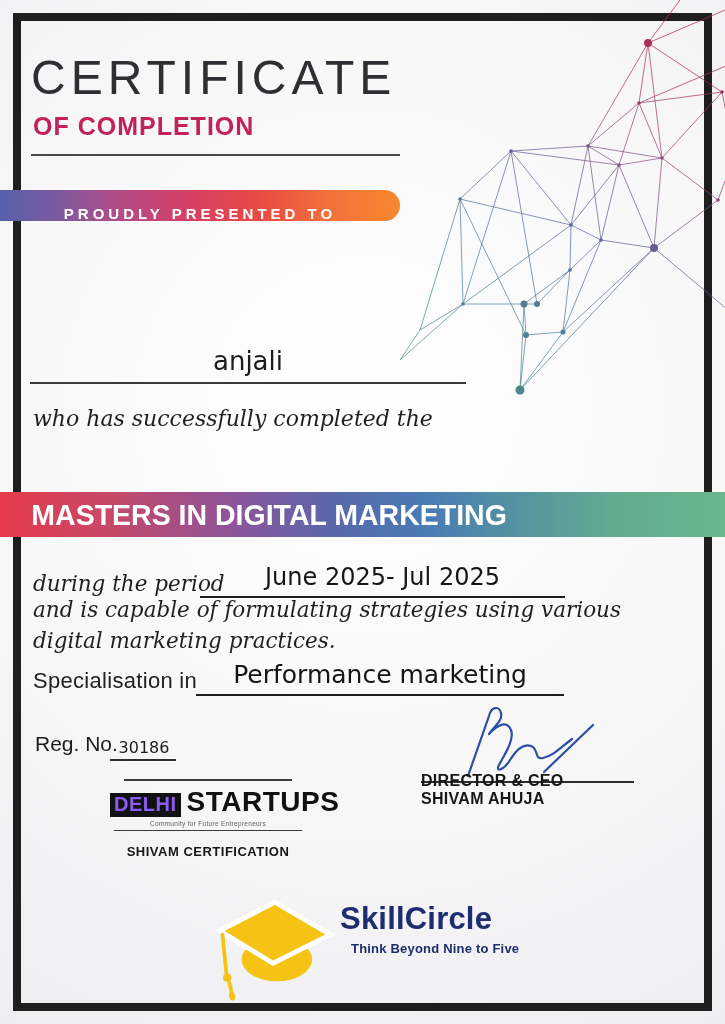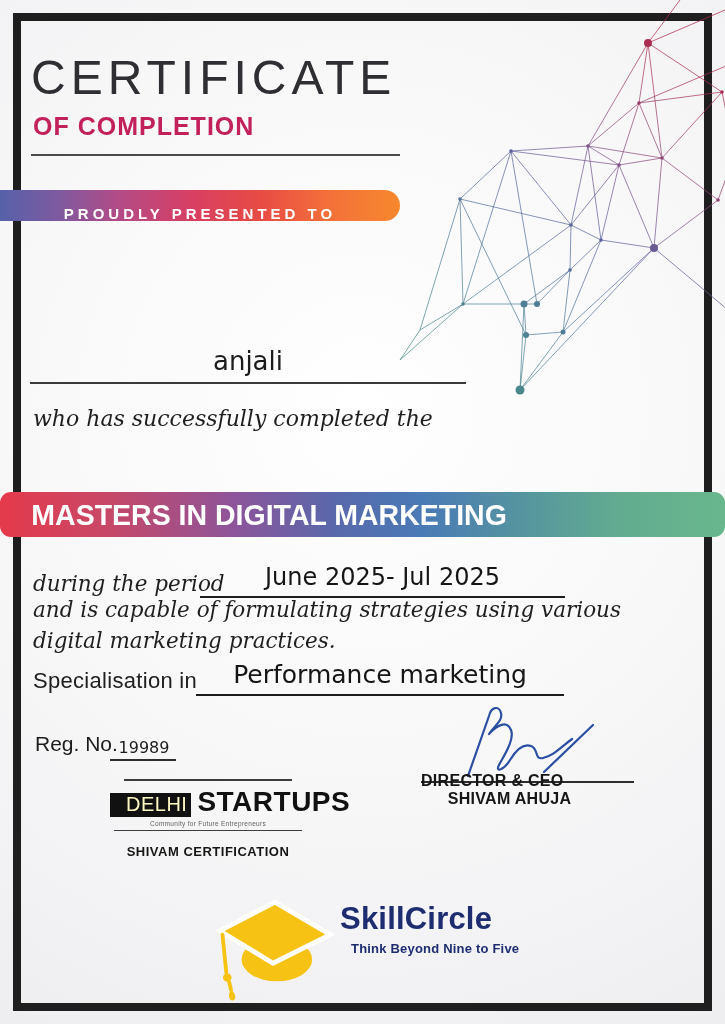--- a/index.html
+++ b/index.html
@@ -42,21 +42,20 @@
   }
   .name-line{position:absolute;left:30px;top:382px;width:436px;height:2px;background:#3a3a3a;z-index:5;}
   .who-line{
     position:absolute;left:33px;top:406px;z-index:5;
     font-family:"DejaVu Serif",serif;font-style:italic;font-size:22px;color:#1f1f1f;
   }
   
   .banner2{
     position:absolute;left:0;top:492px;width:725px;height:45px;z-index:4;
     background:linear-gradient(90deg,#e53a4b 0%,#c74868 15%,#8e549a 32%,#5968ab 46%,#4a7ab6 58%,#55949f 72%,#62ab90 85%,#68b78d 100%);
-    border-radius:11px;
   }
   .banner2 span{
     display:inline-block;padding-left:33px;color:#fff;line-height:45px;
     font-size:30px;font-weight:800;letter-spacing:0;
     transform:scaleX(.95);transform-origin:left center;white-space:nowrap;
   }
   
   .serif-it{font-family:"DejaVu Serif",serif;font-style:italic;font-size:21.5px;color:#1f1f1f;}
   .during{position:absolute;left:33px;top:571px;z-index:5;}
   .cap1{position:absolute;left:33px;top:597px;z-index:5;}
@@ -77,29 +76,29 @@
   .spec-line{position:absolute;left:196px;top:694px;width:368px;height:2px;background:#1d1d1d;z-index:5;}
   .reg-label{position:absolute;left:35px;top:732px;z-index:5;font-size:21px;color:#1c1c1c;}
   .reg-value{
     position:absolute;left:112px;top:738px;width:64px;z-index:5;text-align:center;
     font-family:"DejaVu Sans",sans-serif;font-size:16px;color:#1c1c1c;
   }
   .reg-line{position:absolute;left:110px;top:759px;width:66px;height:1.5px;background:#2d2d2d;z-index:5;}
   
   .sig-svg{position:absolute;left:458px;top:696px;width:180px;height:86px;z-index:5;}
   .sig-line{position:absolute;left:421px;top:781px;width:213px;height:2px;background:#2d2d2d;z-index:5;}
-  .sig-name{position:absolute;left:403px;top:790px;width:213px;z-index:5;text-align:center;font-size:16px;font-weight:800;color:#161616;letter-spacing:.3px;}
+  .sig-name{position:absolute;left:421px;top:790px;width:213px;z-index:5;text-align:left;font-size:16px;font-weight:800;color:#161616;letter-spacing:.3px;}
   .sig-role{position:absolute;left:421px;top:772px;width:213px;z-index:5;text-align:left;font-size:16px;font-weight:800;color:#161616;letter-spacing:.3px;}
   
   .partner{position:absolute;left:110px;top:779px;width:196px;z-index:5;text-align:center;}
   .partner .rule{height:1.5px;background:#3c3c3c;margin:0 auto;}
   .partner .rule.top{width:168px;}
   .partner .rule.bottom{width:188px;margin-top:3px;}
   .partner-row{margin-top:5px;white-space:nowrap;}
-  .partner-primary{display:inline-block;background:#111;color:#fef9c3;font-size:20px;font-weight:400;padding:0 4px 1px 16px;letter-spacing:.5px;}
+  .partner-primary{display:inline-block;background:#111;color:#8b5cf6;font-size:20px;font-weight:700;padding:0 4px 1px 4px;letter-spacing:.5px;}
   .partner-secondary{display:inline-block;color:#111;font-size:28px;font-weight:800;letter-spacing:.5px;margin-left:6px;}
   .partner-tagline{font-size:6.5px;color:#5f5f5f;margin-top:2px;letter-spacing:.3px;}
   .joint{margin-top:13px;font-size:13px;font-weight:800;color:#161616;letter-spacing:.5px;}
   
   .cap-svg{position:absolute;left:212px;top:888px;width:124px;height:118px;z-index:5;}
   .brand-name{position:absolute;left:340px;top:901px;z-index:5;font-size:31px;font-weight:800;color:#1d2d70;letter-spacing:.2px;}
   .brand-tagline{position:absolute;left:351px;top:941px;z-index:5;font-size:13px;font-weight:700;color:#1d2d70;letter-spacing:.2px;}
 </style>
 </head>
 <body>
@@ -177,21 +176,21 @@
   <div class="period-value">June 2025- Jul 2025</div>
   <div class="period-line"></div>
   <div class="serif-it cap1">and is capable of formulating strategies using various</div>
   <div class="serif-it cap2">digital marketing practices.</div>
 
   <div class="spec-label">Specialisation in</div>
   <div class="spec-value">Performance marketing</div>
   <div class="spec-line"></div>
 
   <div class="reg-label">Reg. No.</div>
-  <div class="reg-value">19989</div>
+  <div class="reg-value">30186</div>
   <div class="reg-line"></div>
 
   <svg class="sig-svg" viewBox="0 0 180 86">
     <g stroke="#2b4fa3" stroke-width="2.2" fill="none" stroke-linecap="round" stroke-linejoin="round">
       <path d="M10 80 L31 20 C33 11,41 9,43 17 C45 25,36 30,31 38 C39 29,49 24,53 34 C57 44,45 61,41 69 C37 77,46 74,52 64 C58 54,65 47,73 50 C81 53,76 64,85 62 C95 60,102 52,114 43"></path>
       <path d="M86 76 L135 29"></path>
     </g>
   </svg>
   <div class="sig-line"></div>
   <div class="sig-name">SHIVAM AHUJA</div>

